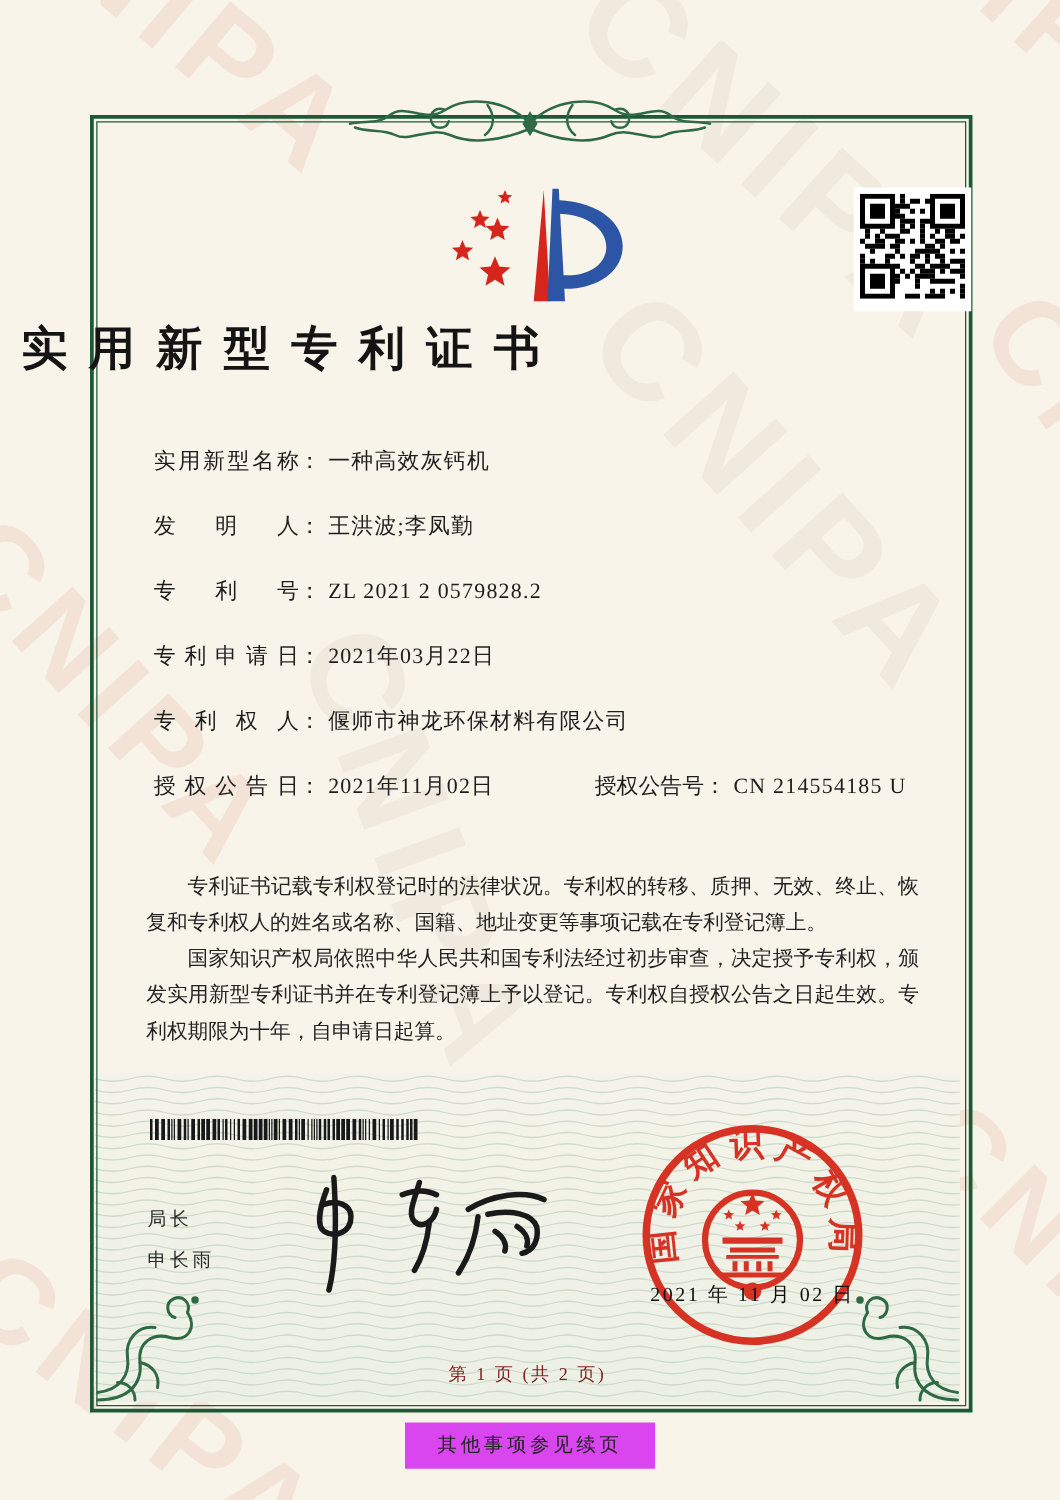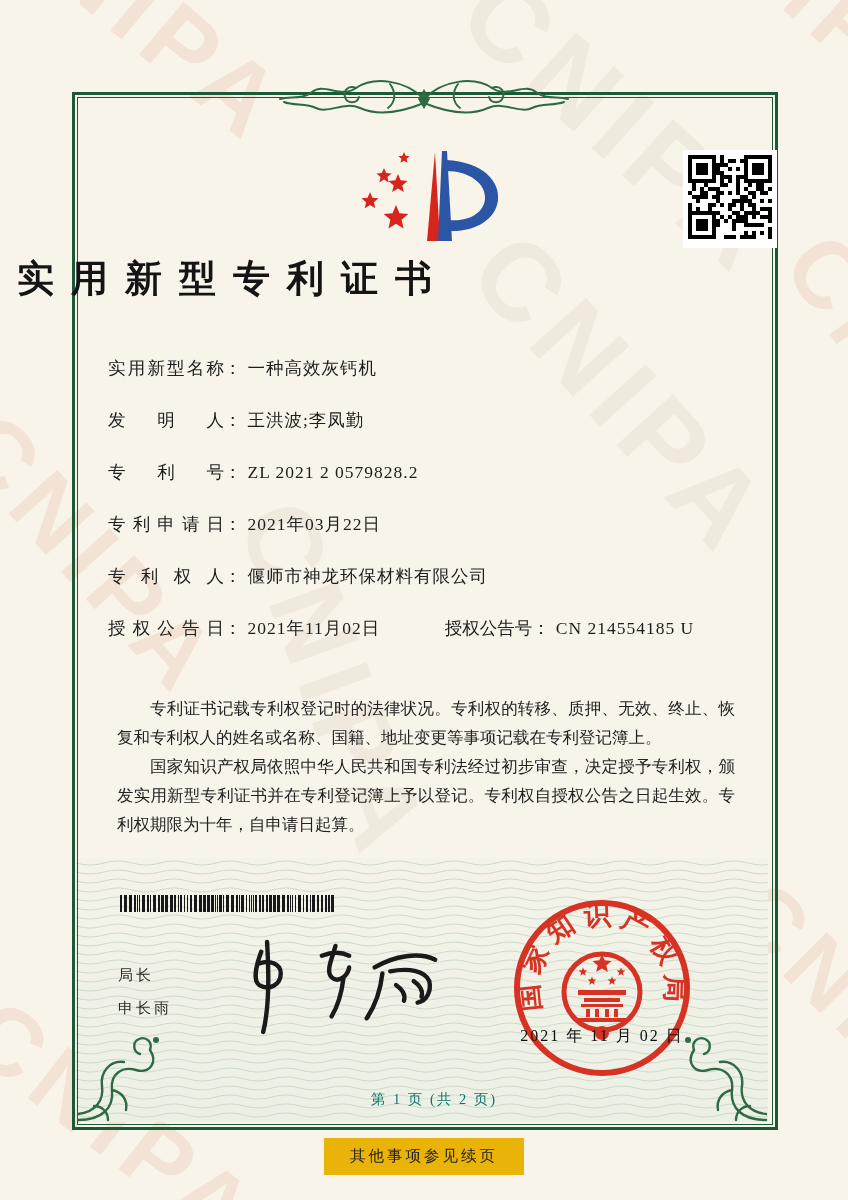--- a/index.html
+++ b/index.html
@@ -14,42 +14,42 @@
   .frame{position:absolute;left:72px;top:92px;width:700px;height:1032px;
          border:3px solid #1c5a37;}
   .frame-inner{position:absolute;left:2px;top:2px;right:2px;bottom:2px;border:1px solid #1c5a37;}
   .ornament{position:absolute;pointer-events:none;}
   
   .cert-no{position:absolute;left:115px;top:138px;font-size:17px;letter-spacing:3px;}
   .logo{position:absolute;left:334px;top:138px;}
   .qr{position:absolute;left:683px;top:150px;background:#fff;padding:5px;}
   .title{position:absolute;left:0;top:254px;width:848px;text-align:left;
          font-size:37px;font-weight:600;letter-spacing:17px;text-indent:17px;color:#141414;}
-  .fields{position:absolute;left:108px;top:356px;width:600px;font-size:17.5px;}
+  .fields{position:absolute;left:123px;top:356px;width:600px;font-size:17.5px;}
   .field-row{margin-bottom:25px;height:27px;white-space:nowrap;}
   .flabel{display:inline-block;width:116px;text-align:justify;text-align-last:justify;vertical-align:top;}
   .colon{display:inline-block;margin-right:6px;}
   .fvalue{letter-spacing:1px;}
   .grant-pair{display:inline-block;}
-  .grant-pair.second{margin-left:60px;}
+  .grant-pair.second{margin-left:76px;}
   .body-text{position:absolute;left:117px;top:694px;width:618px;font-size:16.5px;
              line-height:29px;text-align:justify;color:#222;}
   .body-text p{margin:0;text-indent:2em;}
   .barcode{position:absolute;left:120px;top:895px;}
   .signer{position:absolute;left:118px;top:966px;font-family:"Liberation Sans","DejaVu Sans",sans-serif;
           font-size:15px;letter-spacing:3px;color:#2a2a2a;}
   .signer div{margin-bottom:14px;}
   .signature{position:absolute;left:228px;top:934px;}
   .seal{position:absolute;left:510px;top:896px;opacity:.95;}
   .seal-date{position:absolute;left:510px;top:1026px;width:184px;text-align:center;
              font-size:16px;letter-spacing:2px;color:#101010;}
   .page-footer{position:absolute;left:72px;top:1090px;width:700px;text-align:center;
-               font-size:14.5px;letter-spacing:2px;color:#0f766e;padding-left:12px;}
+               font-size:14.5px;letter-spacing:2px;color:#7f1d1d;}
   .note-box{position:absolute;left:50%;transform:translateX(-50%);top:1138px;
-            background:#eab308;padding:8px 26px;font-size:15.5px;letter-spacing:3px;color:#222;}
+            background:#d946ef;padding:8px 26px;font-size:15.5px;letter-spacing:3px;color:#222;}
   .waveband{position:absolute;left:76px;top:858px;width:692px;height:264px;
             background:linear-gradient(#f5f3e9,#ecf0e4);overflow:hidden;}
 </style>
 </head>
 <body>
 
 <div class="page">
 
   <span class="wm pink" style="font-size:100px;left:-40px;top:-50px;transform:rotate(40deg);">CNIPA</span>
   <span class="wm pink" style="font-size:95px;left:640px;top:-65px;transform:rotate(42deg);">CNIPA</span>

